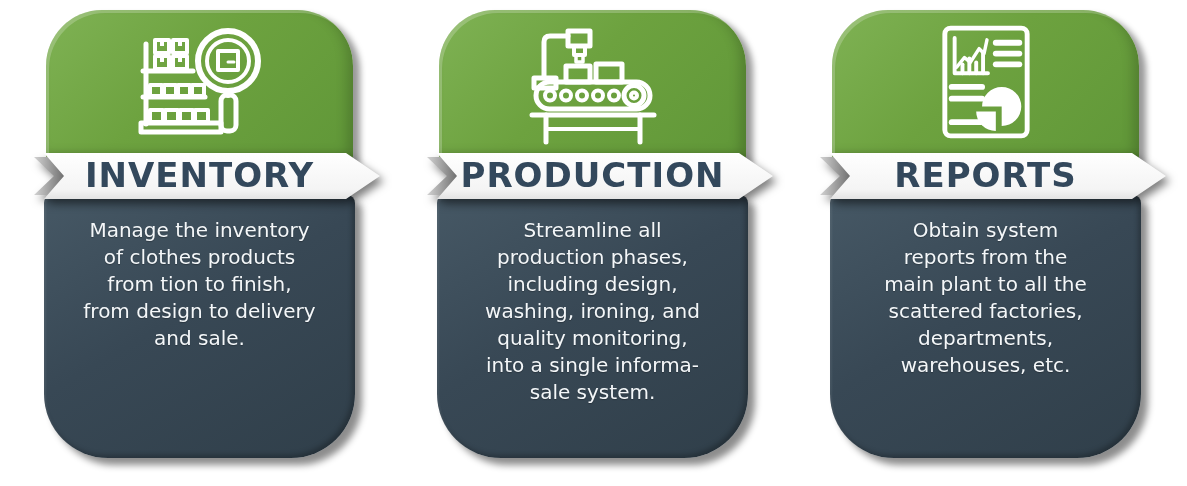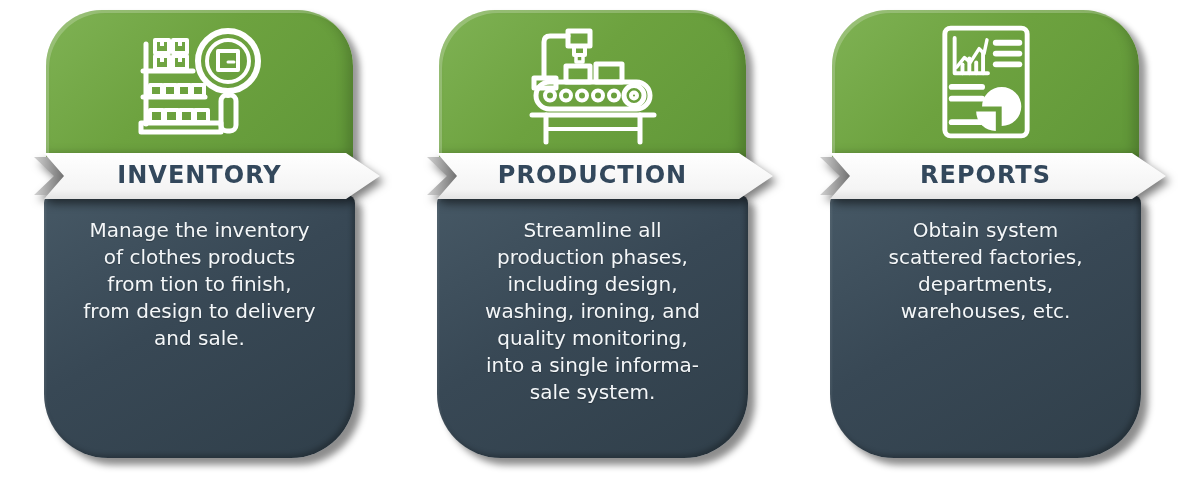--- a/index.html
+++ b/index.html
@@ -49,21 +49,21 @@
     position:absolute;top:140px;left:-10px;right:-28px;height:52px;
     z-index:3;
   }
   .ribbon svg{
     position:absolute;inset:0;width:100%;height:100%;
     filter:drop-shadow(4px 5px 4px rgba(0,0,0,0.50));
   }
   .ribbon .title{
     position:absolute;left:10px;right:28px;top:0;height:52px;
     line-height:50px;text-align:center;
-    font-size:24px;font-weight:bold;color:#33485C;
+    font-size:34px;font-weight:bold;color:#33485C;
     letter-spacing:1px;
   }
 </style>
 </head>
 <body>
 
 <div class="cards">
 
   <div class="card">
     <div class="card-header">
@@ -220,20 +220,22 @@
       <svg viewBox="0 0 349 52" preserveAspectRatio="none" aria-hidden="true">
         <polygon points="0,7 16,7 38,26 16,45 0,45 20,26" fill="url(#fold1)"></polygon>
         <polygon points="10,3 312,3 346,26 312,49 10,49 30,26" fill="url(#band1)"></polygon>
       </svg>
       <div class="title">REPORTS</div>
     </div>
 
     <div class="card-body">
       <div class="desc">
         <div>Obtain system</div>
+        <div>reports from the</div>
+        <div>main plant to all the</div>
         <div>scattered factories,</div>
         <div>departments,</div>
         <div>warehouses, etc.</div>
       </div>
     </div>
   </div>
 
 </div>
 
 </body></html>

